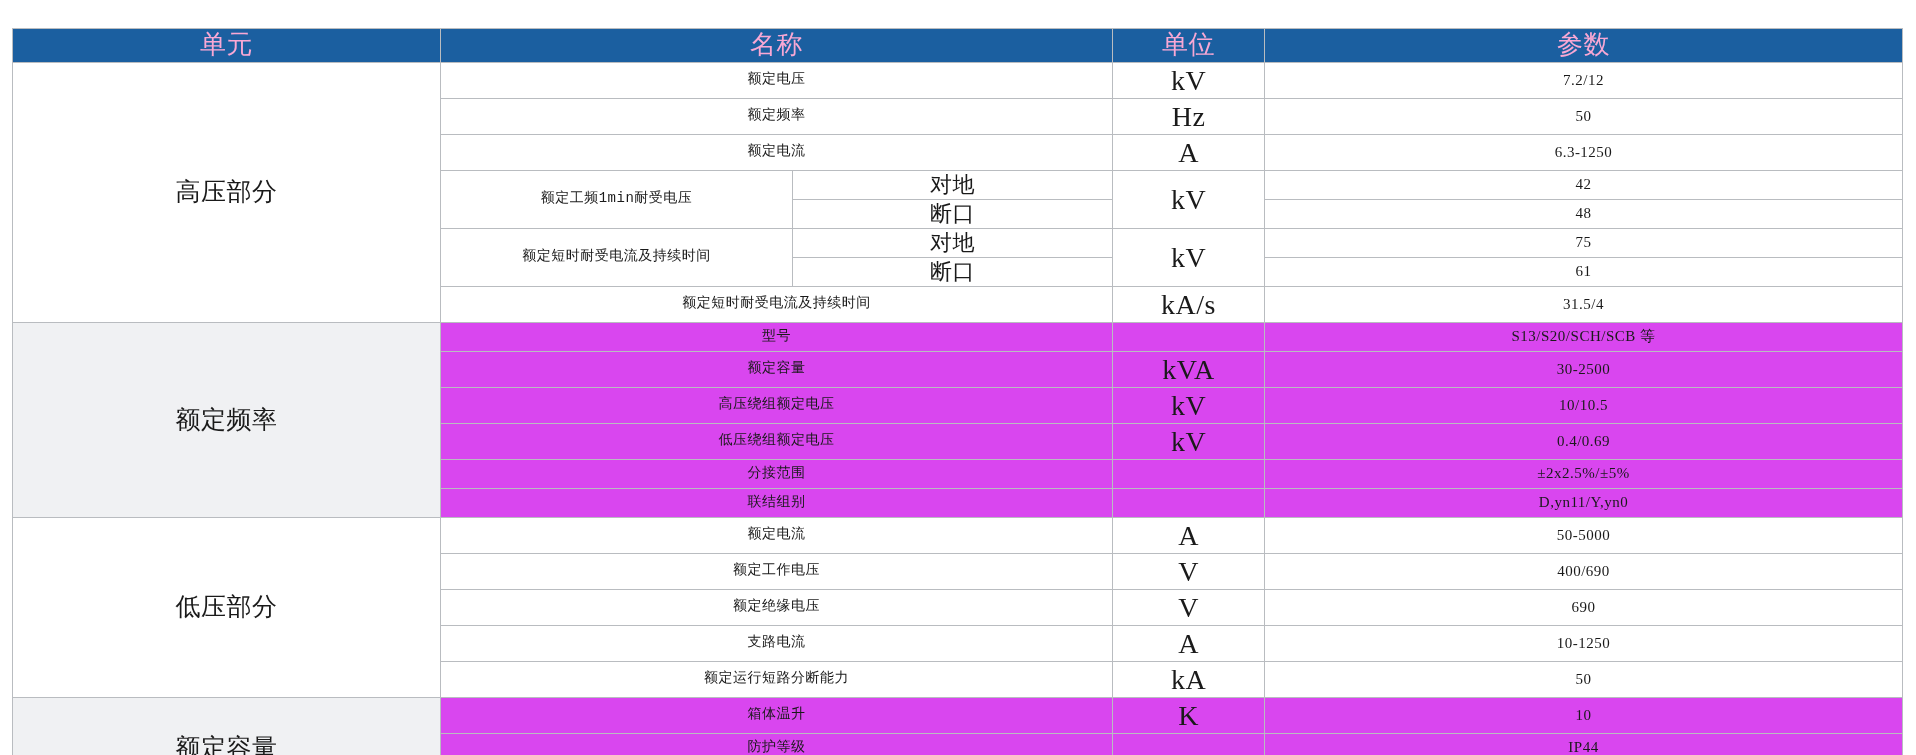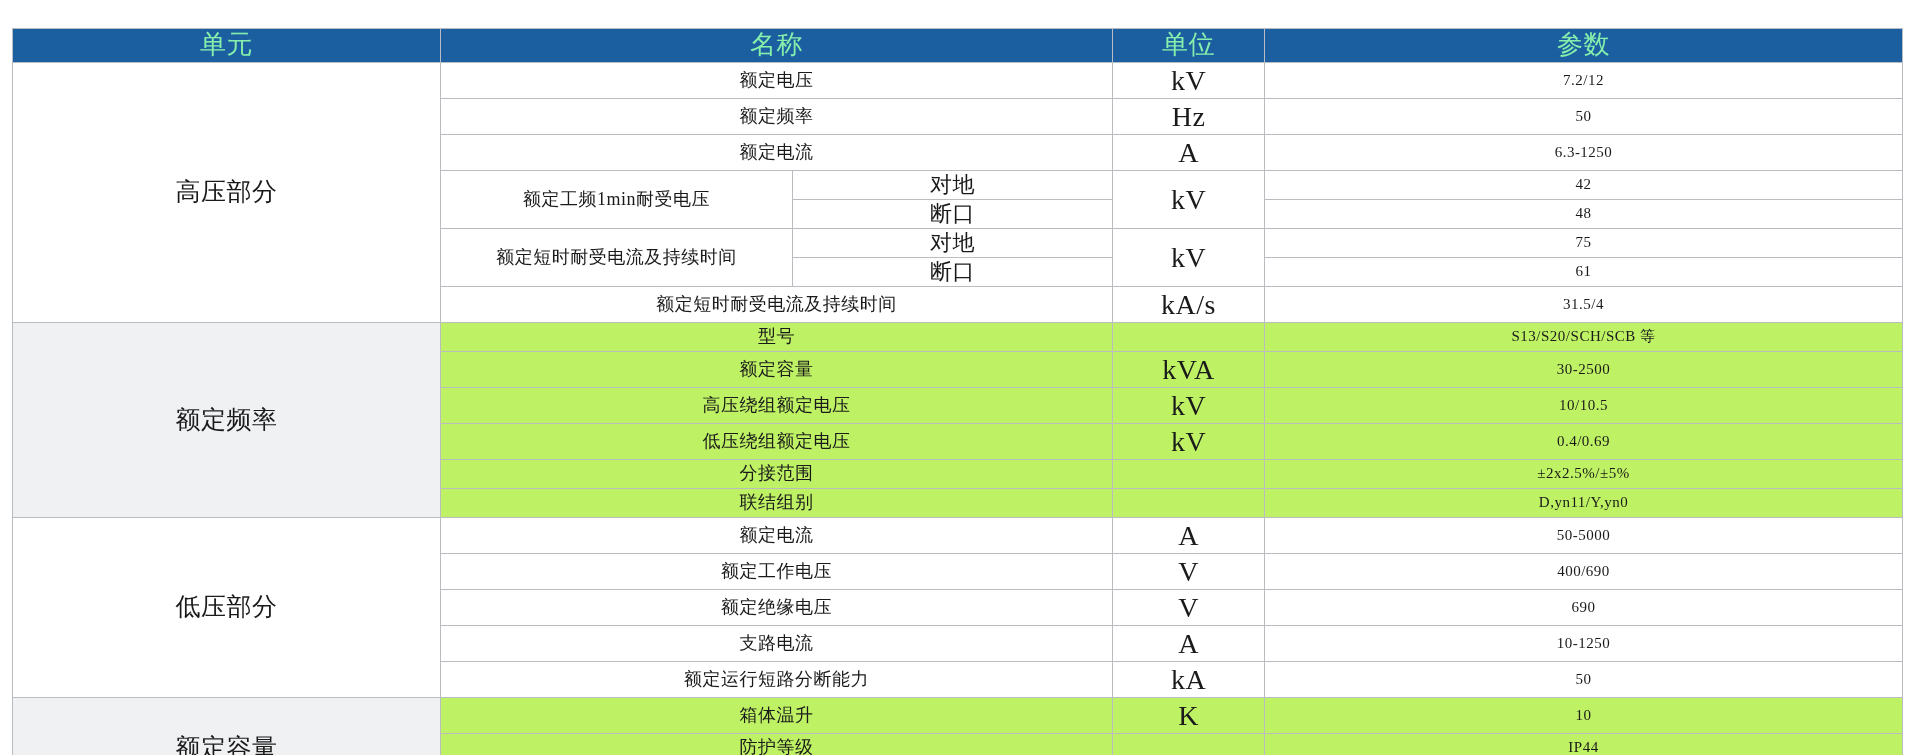--- a/index.html
+++ b/index.html
@@ -37,42 +37,43 @@
     padding: 0;
     text-align: center;
     vertical-align: middle;
     height: 28px;
     line-height: 1.25;
     font-weight: normal;
     letter-spacing: 0.5px;
   }
   thead th {
     background: #1b5fa0;
-    color: #86efac;
+    color: #f9a8d4;
     font-size: 26px;
     height: 58px;
     border: 1px solid #1b5fa0;
     letter-spacing: 2px;
   }
   td.group {
     font-size: 25px;
     letter-spacing: 2px;
   }
   tbody tr td {
     background: #ffffff;
   }
   tbody tr.alt td {
-    background: #bef264;
+    background: #d946ef;
   }
   td.group-alt {
     background: #f0f1f3 !important;
   }
   td.name {
-    font-size: 18px;
+    font-size: 14px;
     letter-spacing: 1px;
+    font-family: Liberation Mono, monospace;
   }
   td.sub {
     font-size: 22px;
     letter-spacing: 1px;
   }
   td.unit-cell {
     font-size: 28px;
     letter-spacing: 0.5px;
     margin-left: 8px;
   }

